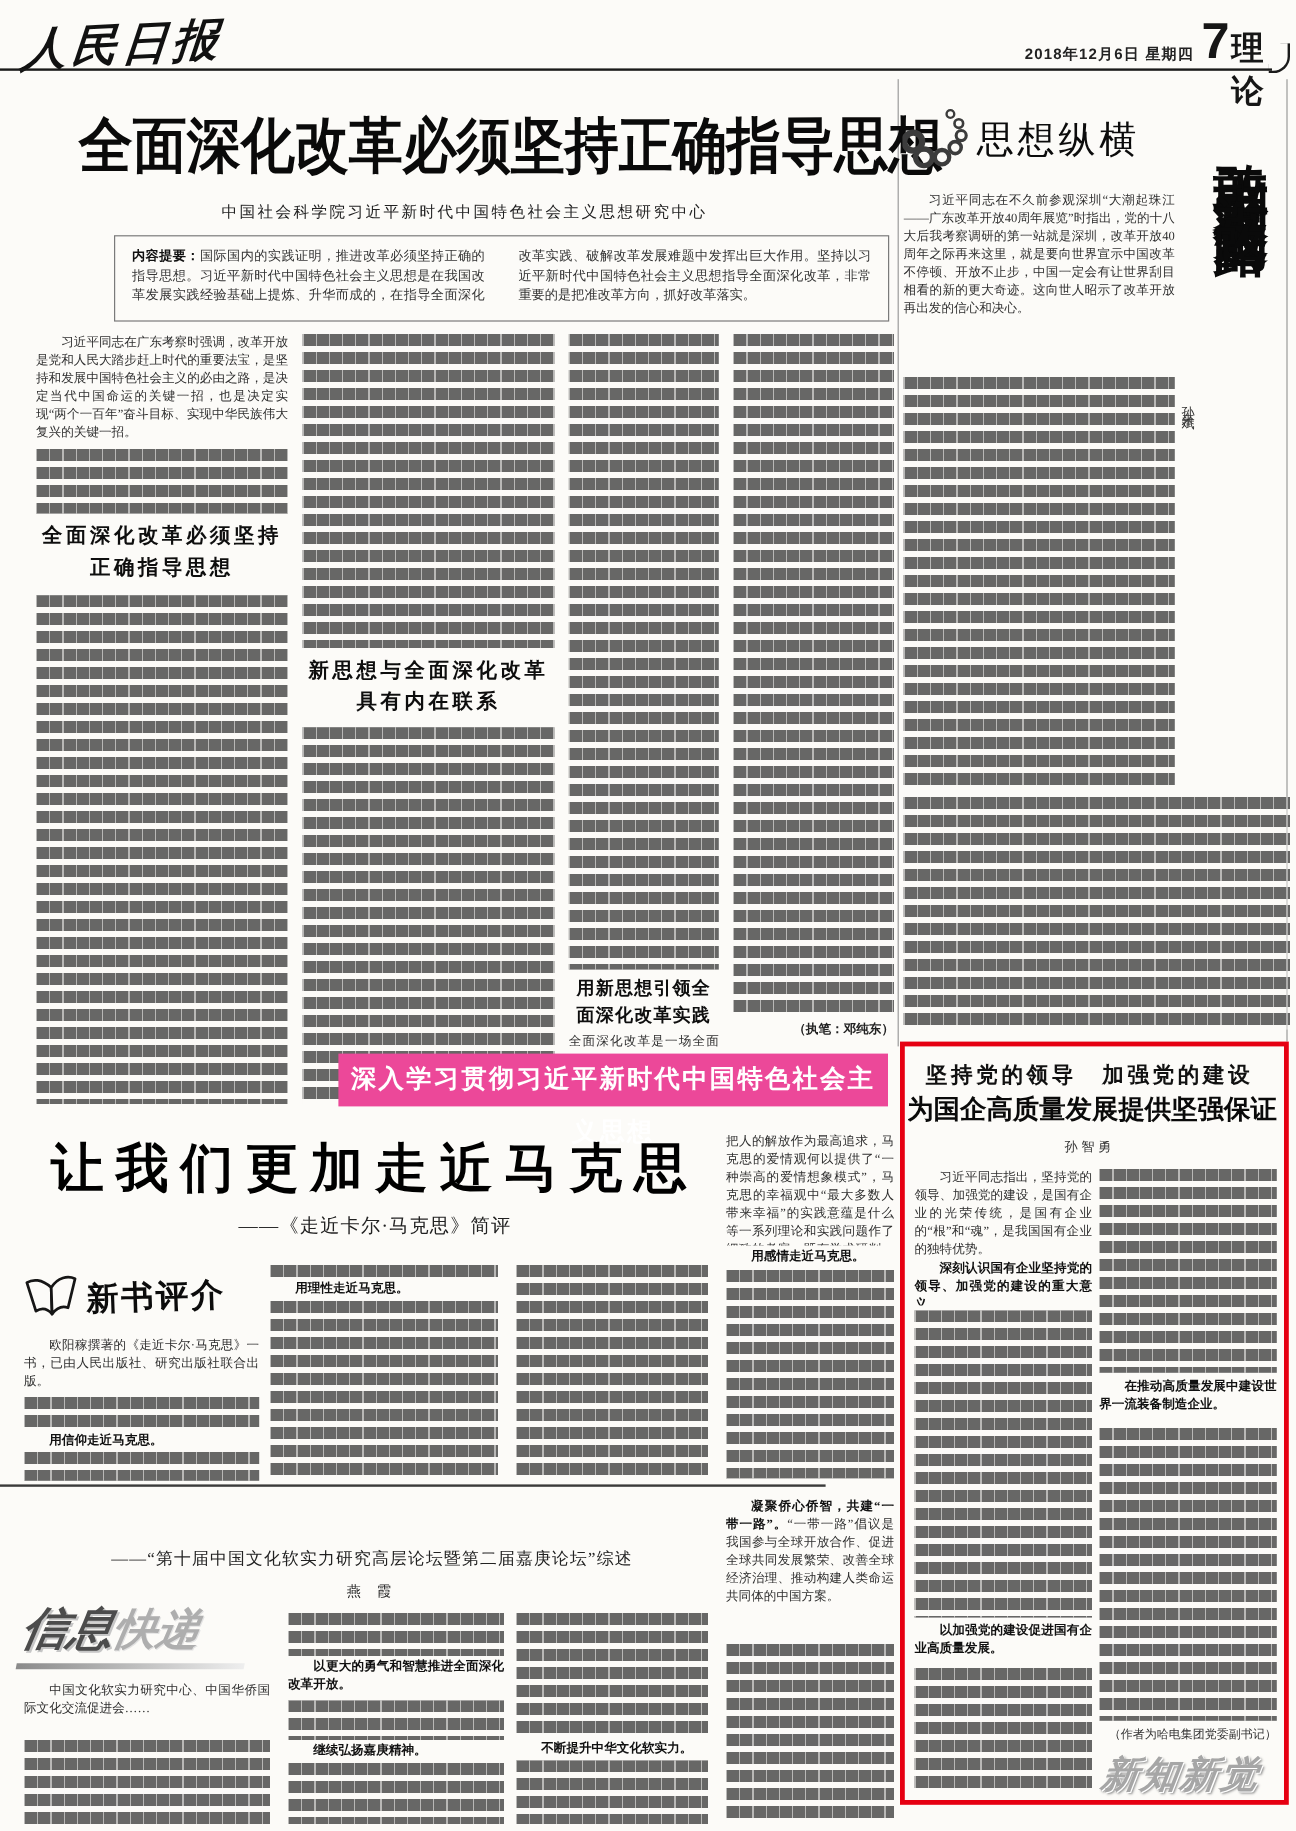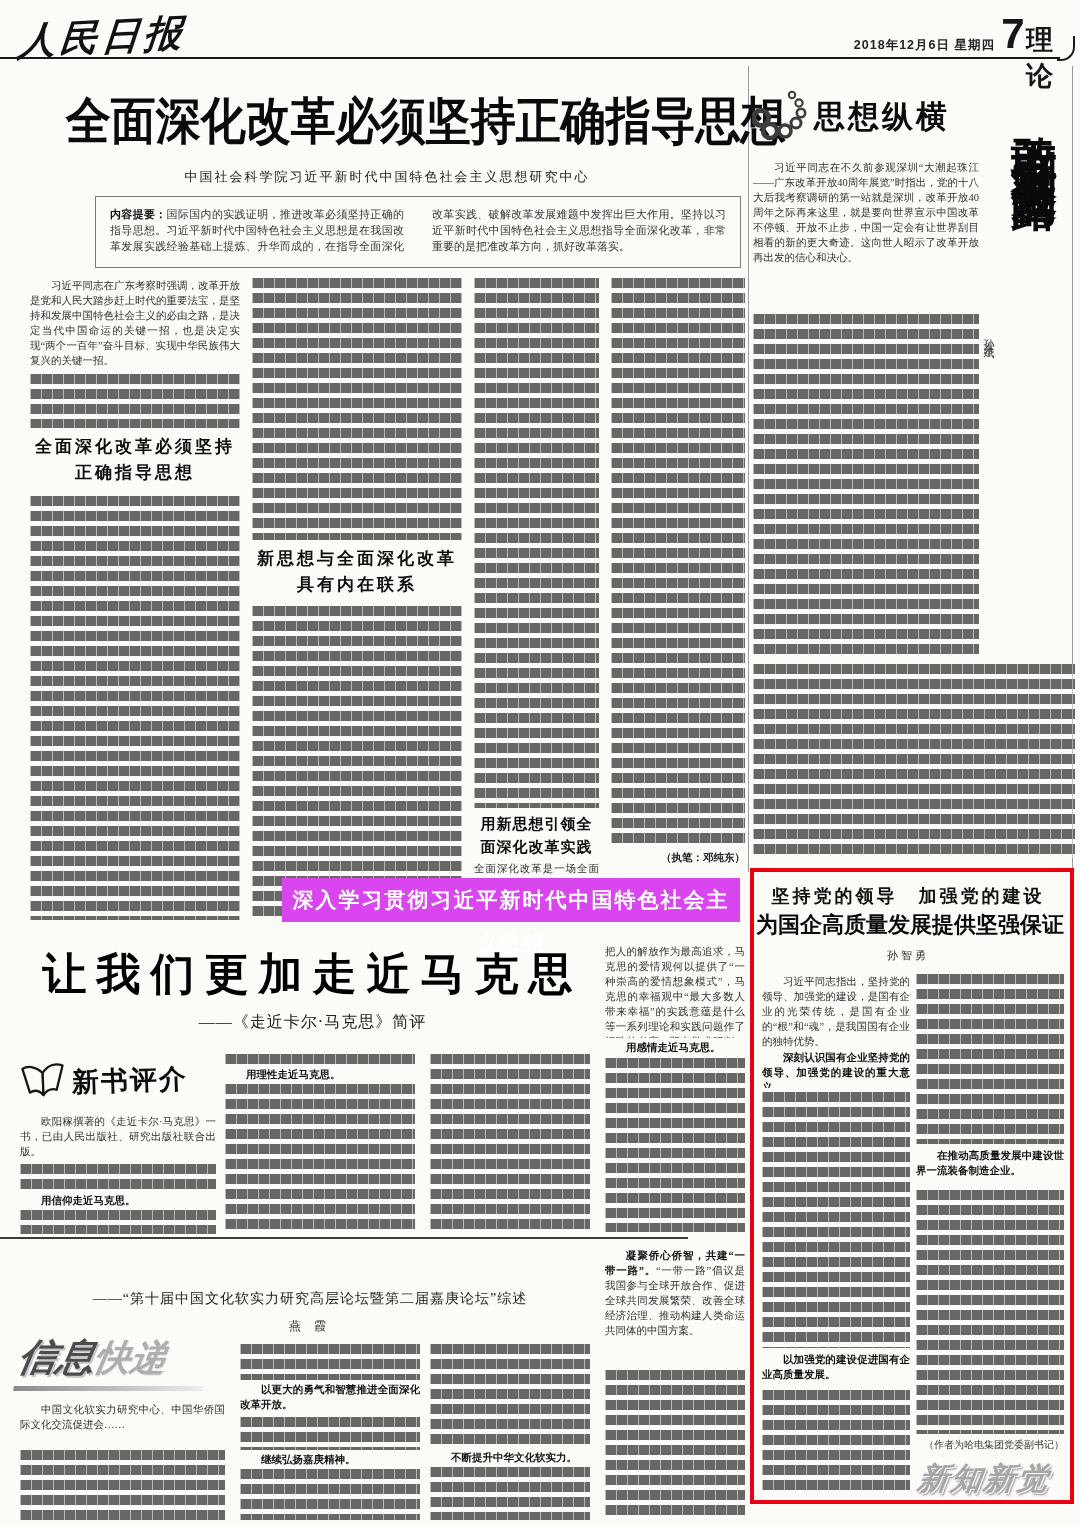--- a/index.html
+++ b/index.html
@@ -14,21 +14,21 @@
   
   .gk{background-image:
       repeating-linear-gradient(to right, rgba(252,251,248,.55) 0 1px, transparent 1px 11px),
       repeating-linear-gradient(to bottom, #474747 0 10px, rgba(0,0,0,0) 10px 15px);
       opacity:.82;}
   .subhead{font-family:"Liberation Sans",sans-serif;font-weight:800;color:#0e0e0e;
            text-align:center;letter-spacing:3px;}
   .sans{font-family:"Liberation Sans",sans-serif;}
   .center{text-align:center;}
   .vrule{width:1px;background:#9b9b9b;}
-  .banner{background:#d946ef;color:#fff;font-family:"Liberation Sans",sans-serif;
+  .banner{background:#ec4899;color:#fff;font-family:"Liberation Sans",sans-serif;
           font-weight:700;font-size:21px;letter-spacing:2px;text-align:center;line-height:44px;}
   .vertical{writing-mode:vertical-rl;text-orientation:upright;}
 </style>
 </head>
 <body>
 
 <div id="page">
 
   <div class="abs" style="left:0;top:0;width:1080px;height:62px;">
     <div class="abs" style="left:18px;top:10px;width:240px;height:48px;font-style:italic;font-weight:900;font-size:38px;
@@ -79,21 +79,21 @@
         <circle cx="40" cy="7" r="3.2" stroke-width="2"></circle>
         <circle cx="47" cy="15" r="3.6" stroke-width="2.2"></circle>
         <circle cx="49" cy="25" r="4.2" stroke-width="2.6"></circle>
         <circle cx="44" cy="35" r="5" stroke-width="3"></circle>
         <circle cx="33" cy="43" r="6" stroke-width="3.6"></circle>
         <circle cx="18" cy="43" r="7" stroke-width="4.4"></circle>
         <circle cx="9" cy="30" r="7.5" stroke-width="5.2"></circle>
       </g>
     </svg>
   </div>
-  <div class="abs sans" style="left:814px;top:96px;width:175px;font-weight:700;font-size:31px;letter-spacing:3px;color:#0c0c0c;">思想纵横</div>
+  <div class="abs sans" style="left:814px;top:96px;width:175px;font-weight:400;font-size:31px;letter-spacing:3px;color:#0c0c0c;">思想纵横</div>
 
   <div class="abs bt" style="left:753px;top:160px;width:226px;height:150px;">
     <p>习近平同志在不久前参观深圳“大潮起珠江——广东改革开放40周年展览”时指出，党的十八大后我考察调研的第一站就是深圳，改革开放40周年之际再来这里，就是要向世界宣示中国改革不停顿、开放不止步，中国一定会有让世界刮目相看的新的更大奇迹。这向世人昭示了改革开放再出发的信心和决心。</p>
   </div>
   <div class="abs gk" style="left:753px;top:314px;width:226px;height:344px;"></div>
 
   <div class="abs vertical sans" style="left:1000px;top:100px;width:66px;height:562px;font-weight:800;font-size:46px;letter-spacing:5px;color:#0a0a0a;">敢于走别人没有走过的路</div>
   <div class="abs vertical" style="left:980px;top:330px;width:16px;height:72px;font-size:11px;letter-spacing:4px;color:#333;">孙来斌</div>
 
   <div class="abs gk" style="left:753px;top:664px;width:322px;height:194px;"></div>

